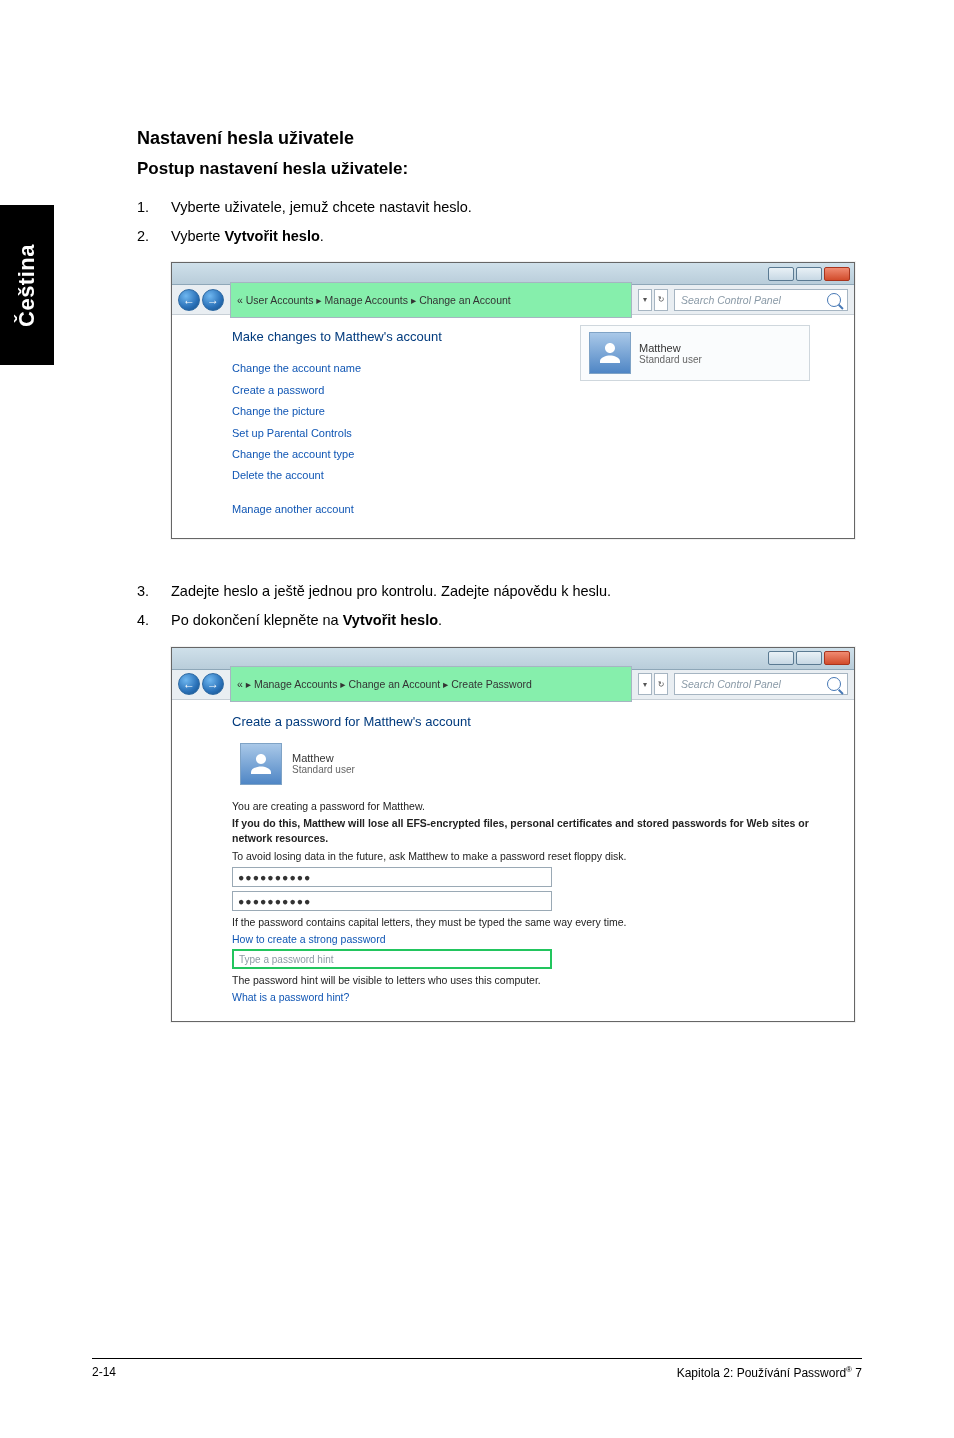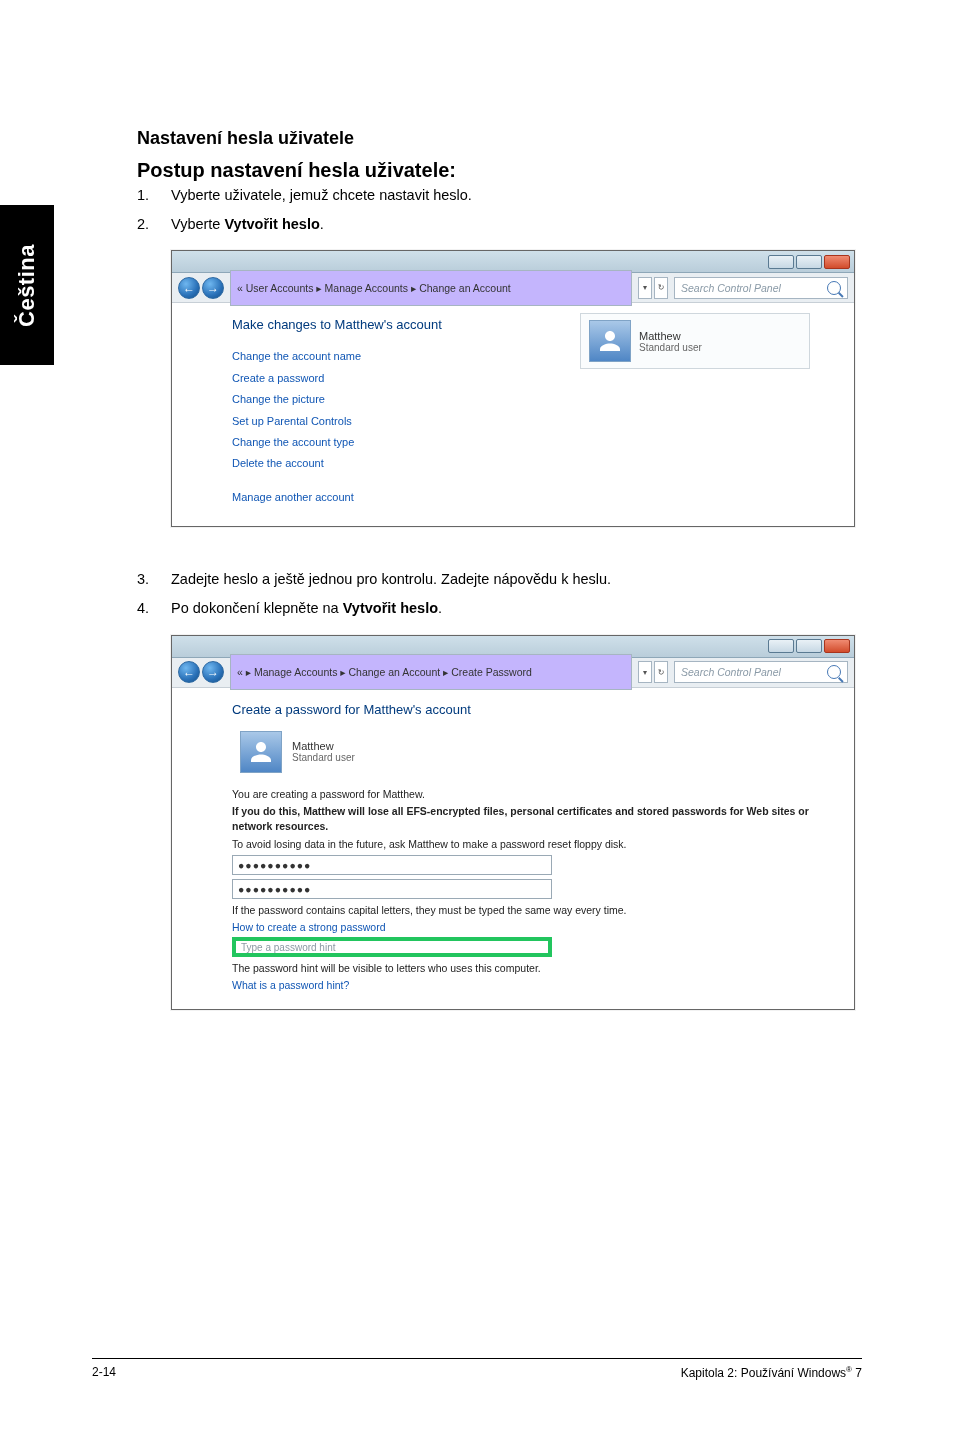--- a/index.html
+++ b/index.html
@@ -35,23 +35,23 @@
     left: 137px;
     top: 128px;
     width: 740px;
   }
   h2 {
     font-size: 18px;
     font-weight: 700;
     margin-bottom: 10px;
   }
   h3 {
-    font-size: 20px;
+    font-size: 17px;
     font-weight: 700;
-    margin-bottom: 1px;
+    margin-bottom: 16px;
   }
   ol { list-style: none; }
   ol li {
     font-size: 14.5px;
     line-height: 1.7;
     display: flex;
     margin-bottom: 4px;
   }
   ol li .num { width: 34px; flex: 0 0 34px; }
   ol li .txt { flex: 1; }
@@ -90,21 +90,21 @@
   }
   .navbtns { display:flex; gap:2px; }
   .navbtn {
     width: 22px; height: 22px; border-radius: 50%;
     background: radial-gradient(circle at 35% 30%, #6fb7f0, #2a71b8 60%, #134e86);
     display:flex; align-items:center; justify-content:center;
     color:#fff; font-size:12px; border:1px solid #2e6aa3;
   }
   .breadcrumb {
     flex: 1;
-    background: #c4b5fd;
+    background: #86efac;
     border: 1px solid #a6b5c2;
     height: 36px;
     display:flex; align-items:center;
     padding: 12px 6px;
     color:#333;
     overflow:hidden; white-space:nowrap;
   }
   .refreshgrp { display:flex; align-items:center; gap:2px; }
   .dropbtn{width:14px;height:22px;border:1px solid #a6b5c2;background:#fff;display:flex;align-items:center;justify-content:center;font-size:8px;color:#555;}
   .searchbox {
@@ -126,21 +126,21 @@
   .avatar svg{width:30px;height:30px;}
   .acct-name{font-size:11px;color:#333;}
   .acct-type{font-size:10px;color:#666;}
   .clear{clear:both;}
 
   .panelbody2 { padding: 14px 36px 18px 60px; font-size: 11px; }
   .usercapsule{display:flex;align-items:center;gap:10px;margin:6px 0 14px 8px;}
   .warn{color:#222;font-size:10.5px;line-height:1.4;margin:3px 0;}
   .subtle{color:#1056b4;font-size:10.5px;cursor:pointer;}
   .pwfield{width:320px;height:20px;border:1px solid #9aa9b5;background:#fff;padding:2px 5px;font-size:10.5px;color:#333;margin:4px 0;display:flex;align-items:center;letter-spacing:1px;}
-  .hintfield{width:320px;height:20px;border:4px solid #22c55e;background:#fff;padding:2px 5px;font-size:10px;color:#8c99a4;margin:4px 0;display:flex;align-items:center;}
+  .hintfield{width:320px;height:20px;border:2px solid #22c55e;background:#fff;padding:2px 5px;font-size:10px;color:#8c99a4;margin:4px 0;display:flex;align-items:center;}
   .btnrow{display:flex;justify-content:flex-end;gap:8px;padding:10px 36px 16px 0;}
   .winbutton{min-width:90px;height:22px;border:1px solid #8497a8;background:linear-gradient(#fefefe,#e4ebf0);font-size:10.5px;color:#333;border-radius:3px;display:flex;align-items:center;justify-content:center;cursor:pointer;}
   .winbutton.primary{border-color:#3c7fb1;box-shadow:0 0 0 1px #7ab6e4 inset;}
 
   .footer {
     position: absolute;
     bottom: 58px;
     left: 92px;
     right: 92px;
     border-top: 1px solid #000;
@@ -284,15 +284,15 @@
       <div class="hintfield">Type a password hint</div>
       <div class="warn">The password hint will be visible to letters who uses this computer.</div>
       <div class="subtle">What is a password hint?</div>
     </div>
   </div>
 </div>
 
 <div class="footer">
   <span>2-14</span>
   <span>
-    <span>Kapitola 2: Používání Windows</span><span class="sup">®</span><span> 7</span>
+    <span>Kapitola 2: Používání Password</span><span class="sup">®</span><span> 7</span>
   </span>
 </div>
 
 </body></html>

